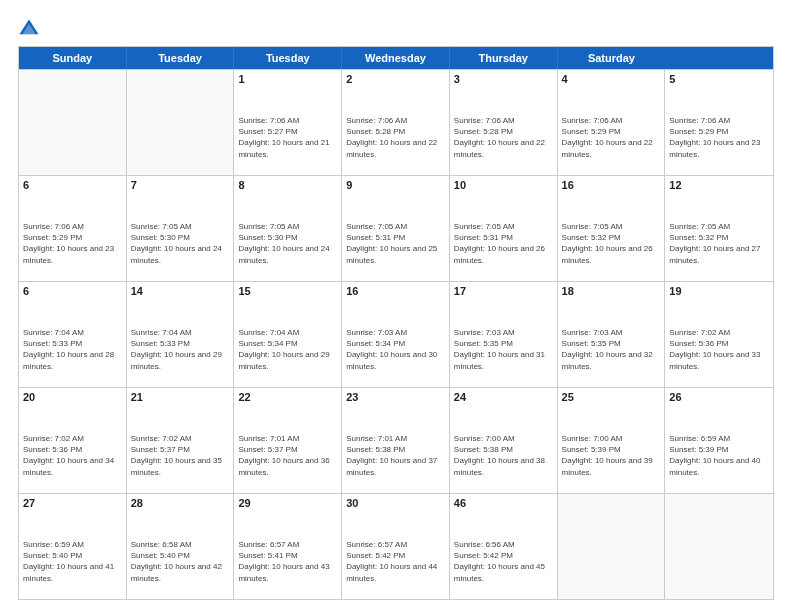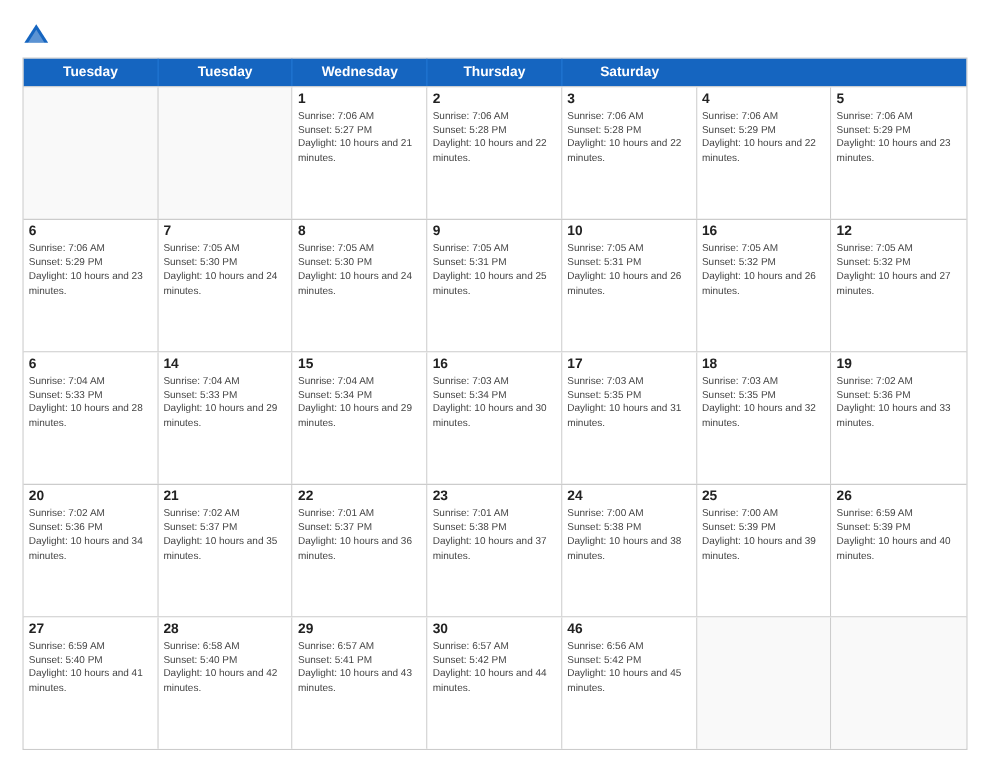--- a/index.html
+++ b/index.html
@@ -97,20 +97,21 @@
     .day-num {
       font-size: 11px;
       font-weight: bold;
       color: #222;
       margin-bottom: 2px;
     }
     .cell-info {
       font-size: 8px;
       color: #444;
       line-height: 1.4;
+      margin-top: 28px;
     }
   </style>
 </head>
 <body>
 
 <div class="page">
   <div class="header">
     <div class="logo">
       <svg class="logo-icon" viewBox="0 0 30 30">
         <polygon points="15,2 28,22 2,22" fill="#1565c0"></polygon>
@@ -122,20 +123,21 @@
       </div>
     </div>
     <div class="title-block">
       <div class="month-title"></div>
       <div class="location"></div>
     </div>
   </div>
 
   <div class="calendar">
     <div class="cal-header">
+    <div class="cal-header-cell">Sunday</div>
         <div class="cal-header-cell">Tuesday</div>
         <div class="cal-header-cell">Tuesday</div>
         <div class="cal-header-cell">Wednesday</div>
         <div class="cal-header-cell">Thursday</div>
         <div class="cal-header-cell">Saturday</div>
       </div>
     <div class="cal-body">
     <div class="cal-row">
           <div class="cal-cell empty"></div>
           <div class="cal-cell empty"></div>

